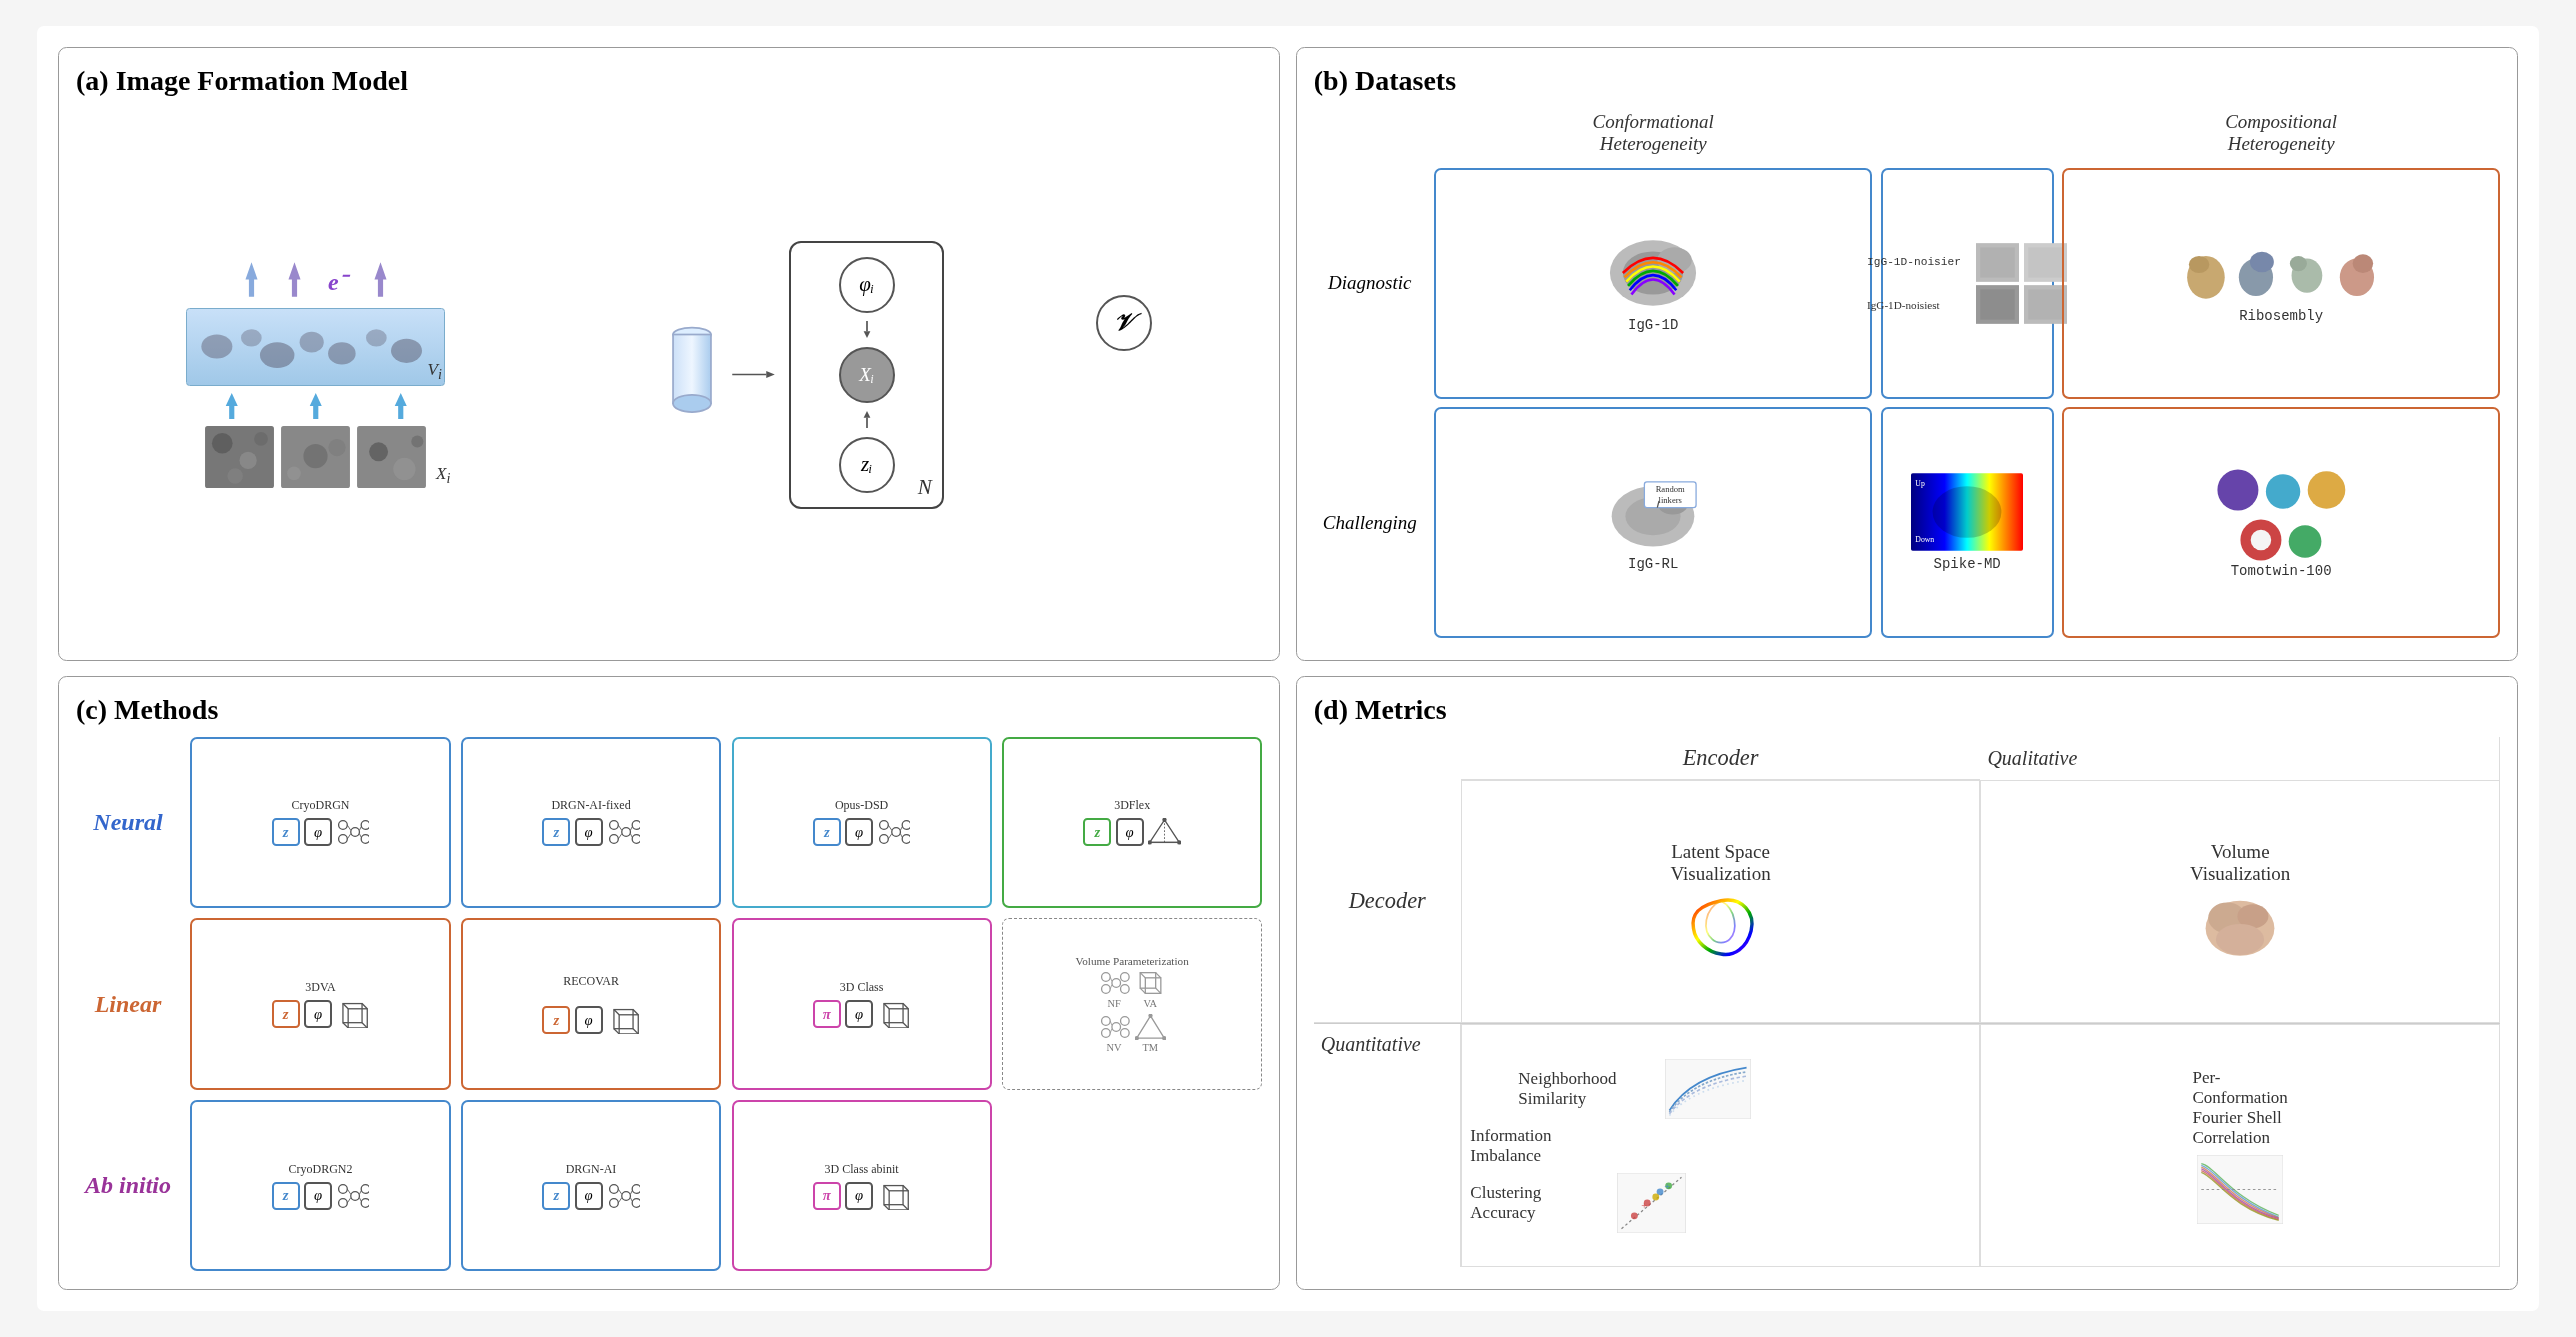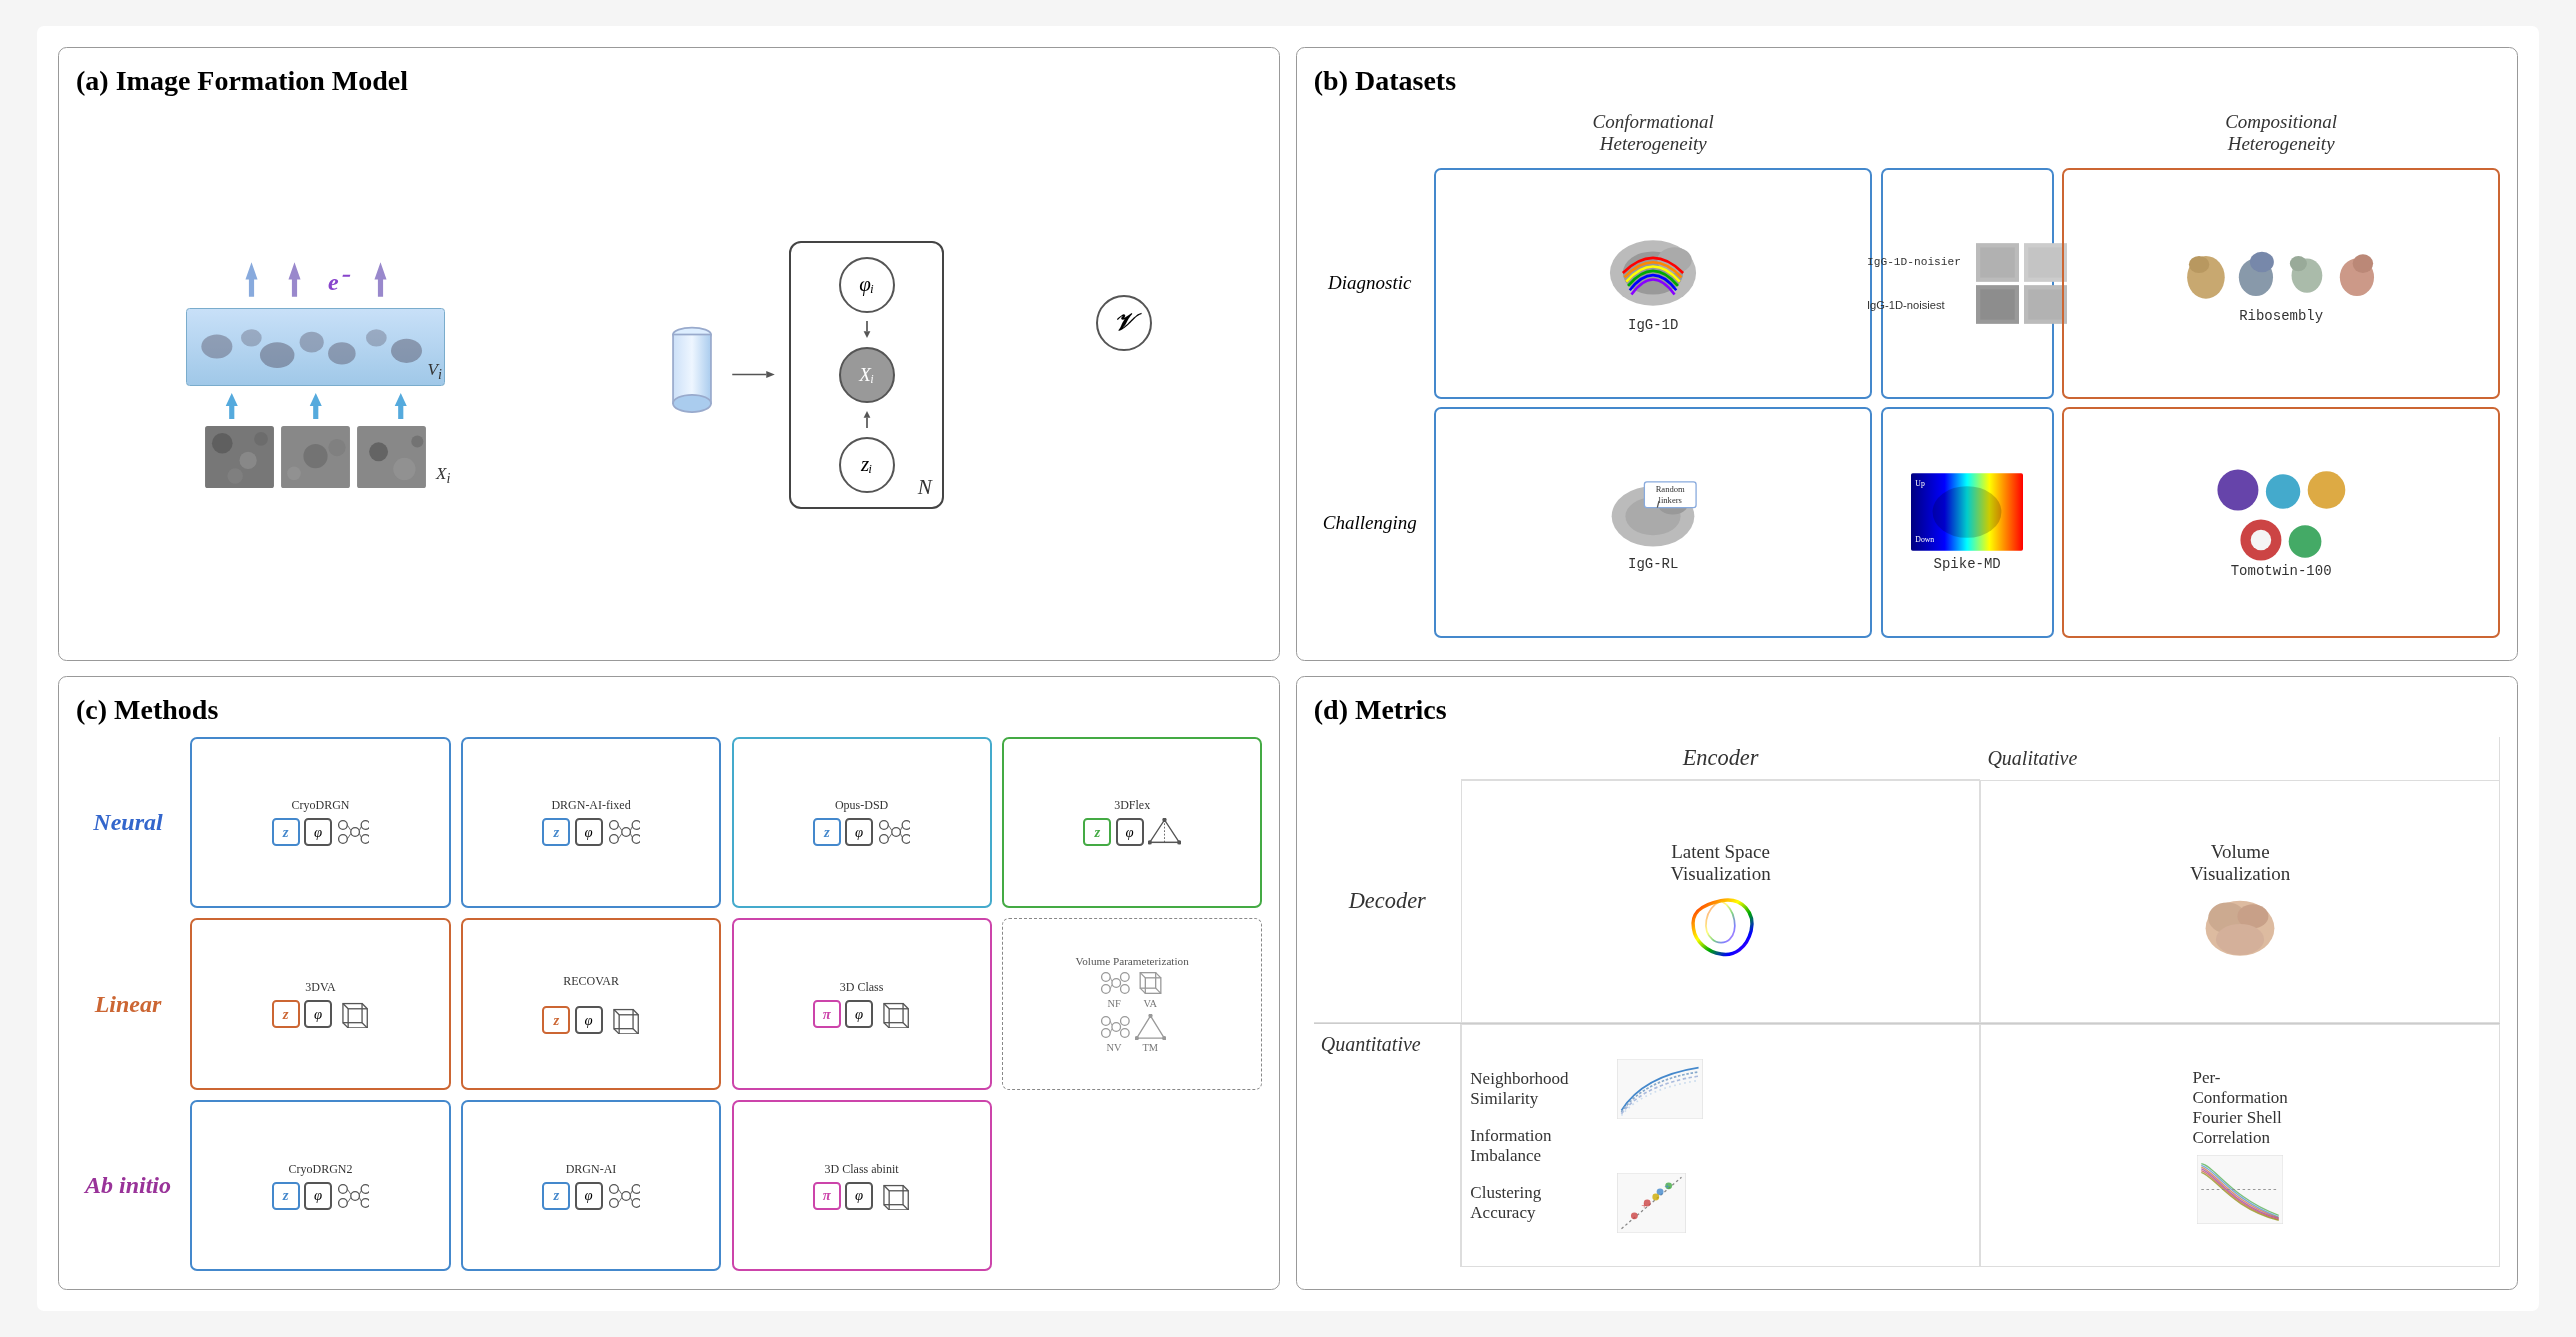--- a/index.html
+++ b/index.html
@@ -264,21 +264,21 @@
             <svg width="43" height="39" viewBox="0 0 50 45">
                 <rect width="50" height="45" fill="#bbb"></rect>
                 <rect x="5" y="5" width="40" height="35" fill="#aaa" opacity="0.6"></rect>
               </svg>
             <svg width="43" height="39" viewBox="0 0 50 45">
                 <rect width="50" height="45" fill="#ccc"></rect>
                 <rect x="5" y="5" width="40" height="35" fill="#bbb" opacity="0.5"></rect>
               </svg>
           </div>
           <div style="display:flex;gap:5.2px;align-items:center;">
-            <span style="font-family:Liberation Sans, sans-serif;font-size:11.2px;color:#333;width:104px;">IgG-1D-noisiest</span>
+            <span style="font-family:Liberation Serif, serif;font-size:11.2px;color:#333;width:104px;">IgG-1D-noisiest</span>
             <svg width="43" height="39" viewBox="0 0 50 45">
                 <rect width="50" height="45" fill="#999"></rect>
                 <rect x="5" y="5" width="40" height="35" fill="#888" opacity="0.7"></rect>
               </svg>
             <svg width="43" height="39" viewBox="0 0 50 45">
                 <rect width="50" height="45" fill="#bbb"></rect>
                 <rect x="5" y="5" width="40" height="35" fill="#aaa" opacity="0.5"></rect>
               </svg>
           </div>
         </div>
@@ -667,21 +667,21 @@
       </div>
 
       <div style="grid-column:1/4;background:#ccc;height:1.7px;"></div>
 
       <div style="font-style:italic;font-size:20px;color:#333;display:flex;align-items:flex-start;justify-content:flex-start;padding-left:7px;padding-top:8.6px;border-right:0.9px solid #ddd;">
           <em>Quantitative</em>
         </div>
 
       <div style="display:flex;flex-direction:column;gap:7px;padding:8.6px;border:0.9px solid #ddd;justify-content:center;">
         <div style="display:flex;align-items:center;gap:8.6px;">
-          <span style="font-size:17px;color:#333;width:138px;">Neighborhood<br>Similarity</span>
+          <span style="font-size:17px;color:#333;width:138px;margin-left:48px;">Neighborhood<br>Similarity</span>
           <svg width="86" height="60" viewBox="0 0 100 70">
             <rect width="100" height="70" fill="#f8f8f8" stroke="#ddd" stroke-width="1"></rect>
 
             <path d="M5,60 Q30,20 95,10" fill="none" stroke="#4488cc" stroke-width="2"></path>
             <path d="M5,62 Q30,25 95,15" fill="none" stroke="#88aacc" stroke-width="2" stroke-dasharray="3,2"></path>
             <path d="M5,64 Q30,30 95,20" fill="none" stroke="#aabbdd" stroke-width="2" stroke-dasharray="4,3"></path>
             <path d="M5,66 Q30,35 95,25" fill="none" stroke="#ccddee" stroke-width="2" stroke-dasharray="2,4"></path>
           </svg>
         </div>
         <div style="display:flex;align-items:center;gap:8.6px;">

